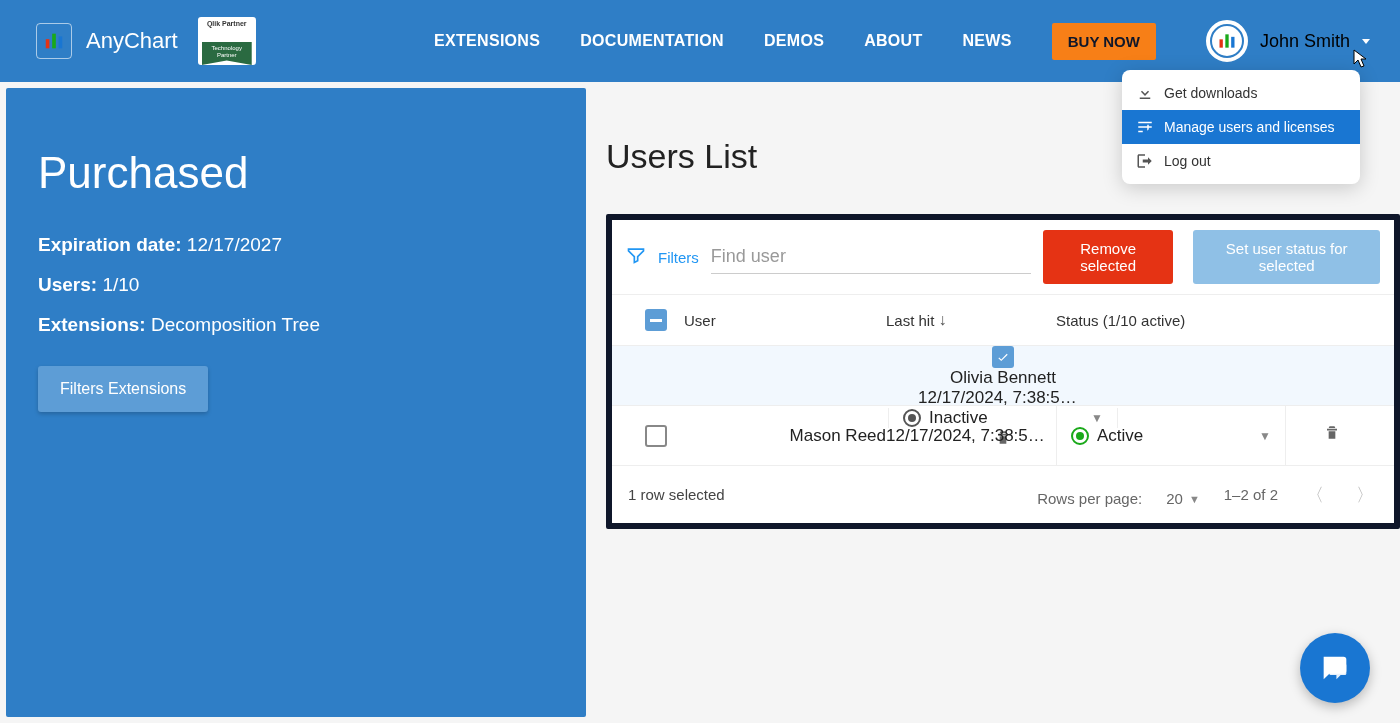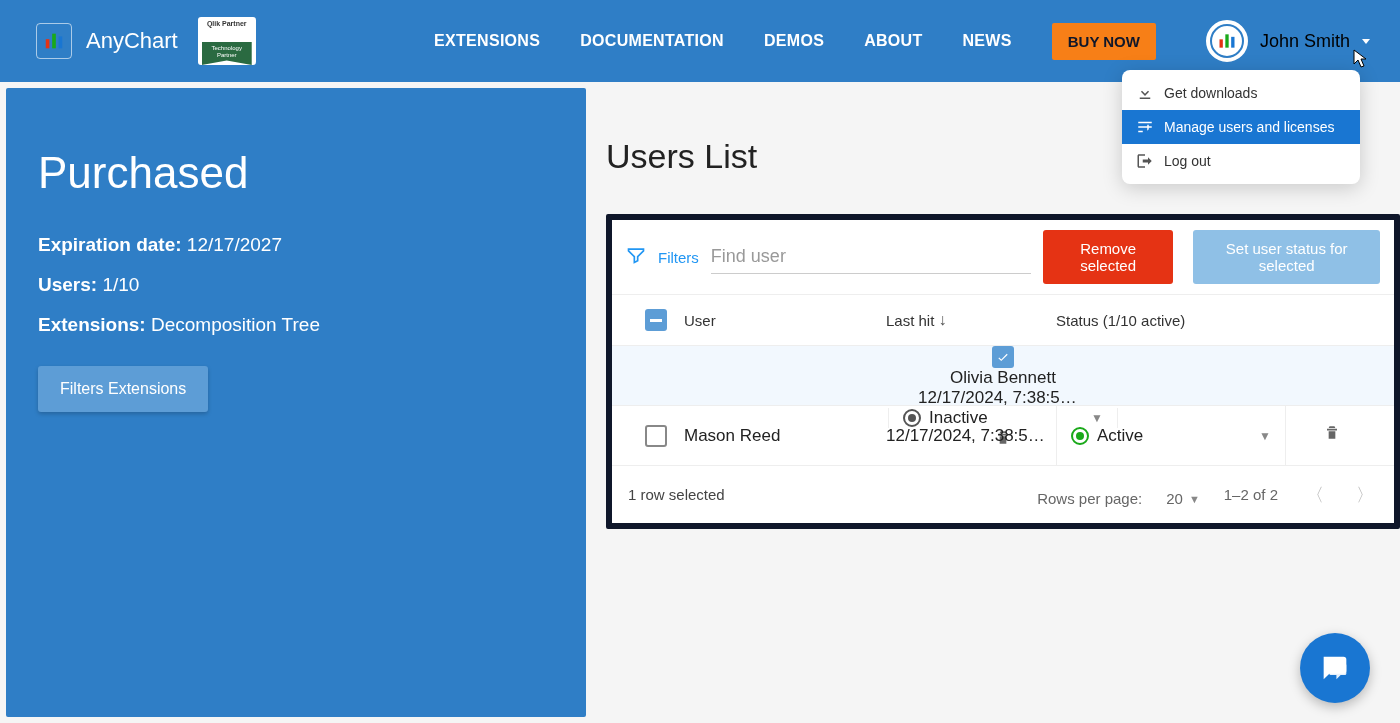--- a/index.html
+++ b/index.html
@@ -416,21 +416,21 @@
           <span>Inactive</span>
           <span class="chev">▼</span>
         </div>
         <div class="del-cell">
           <svg width="20" height="20" viewBox="0 0 24 24" fill="#666">
               <path d="M6 7h12v2H6zm2 3h8v9H8zm1-6h6l1 2H8z"></path>
             </svg>
         </div>
       </div>
 
-      <div class="trow" style="padding:8px 16px; height:60px;">
+      <div class="trow" style="padding:8px 16px; height:60px;text-align:right;">
         <div class="col-check">
           <span class="checkbox unchecked"></span>
         </div>
         <div class="col-user">Mason Reed</div>
         <div class="col-lasthit">12/17/2024, 7:38:5…</div>
         <div class="col-status status-cell">
           <span class="radio-dot active"></span>
           <span>Active</span>
           <span class="chev">▼</span>
         </div>

